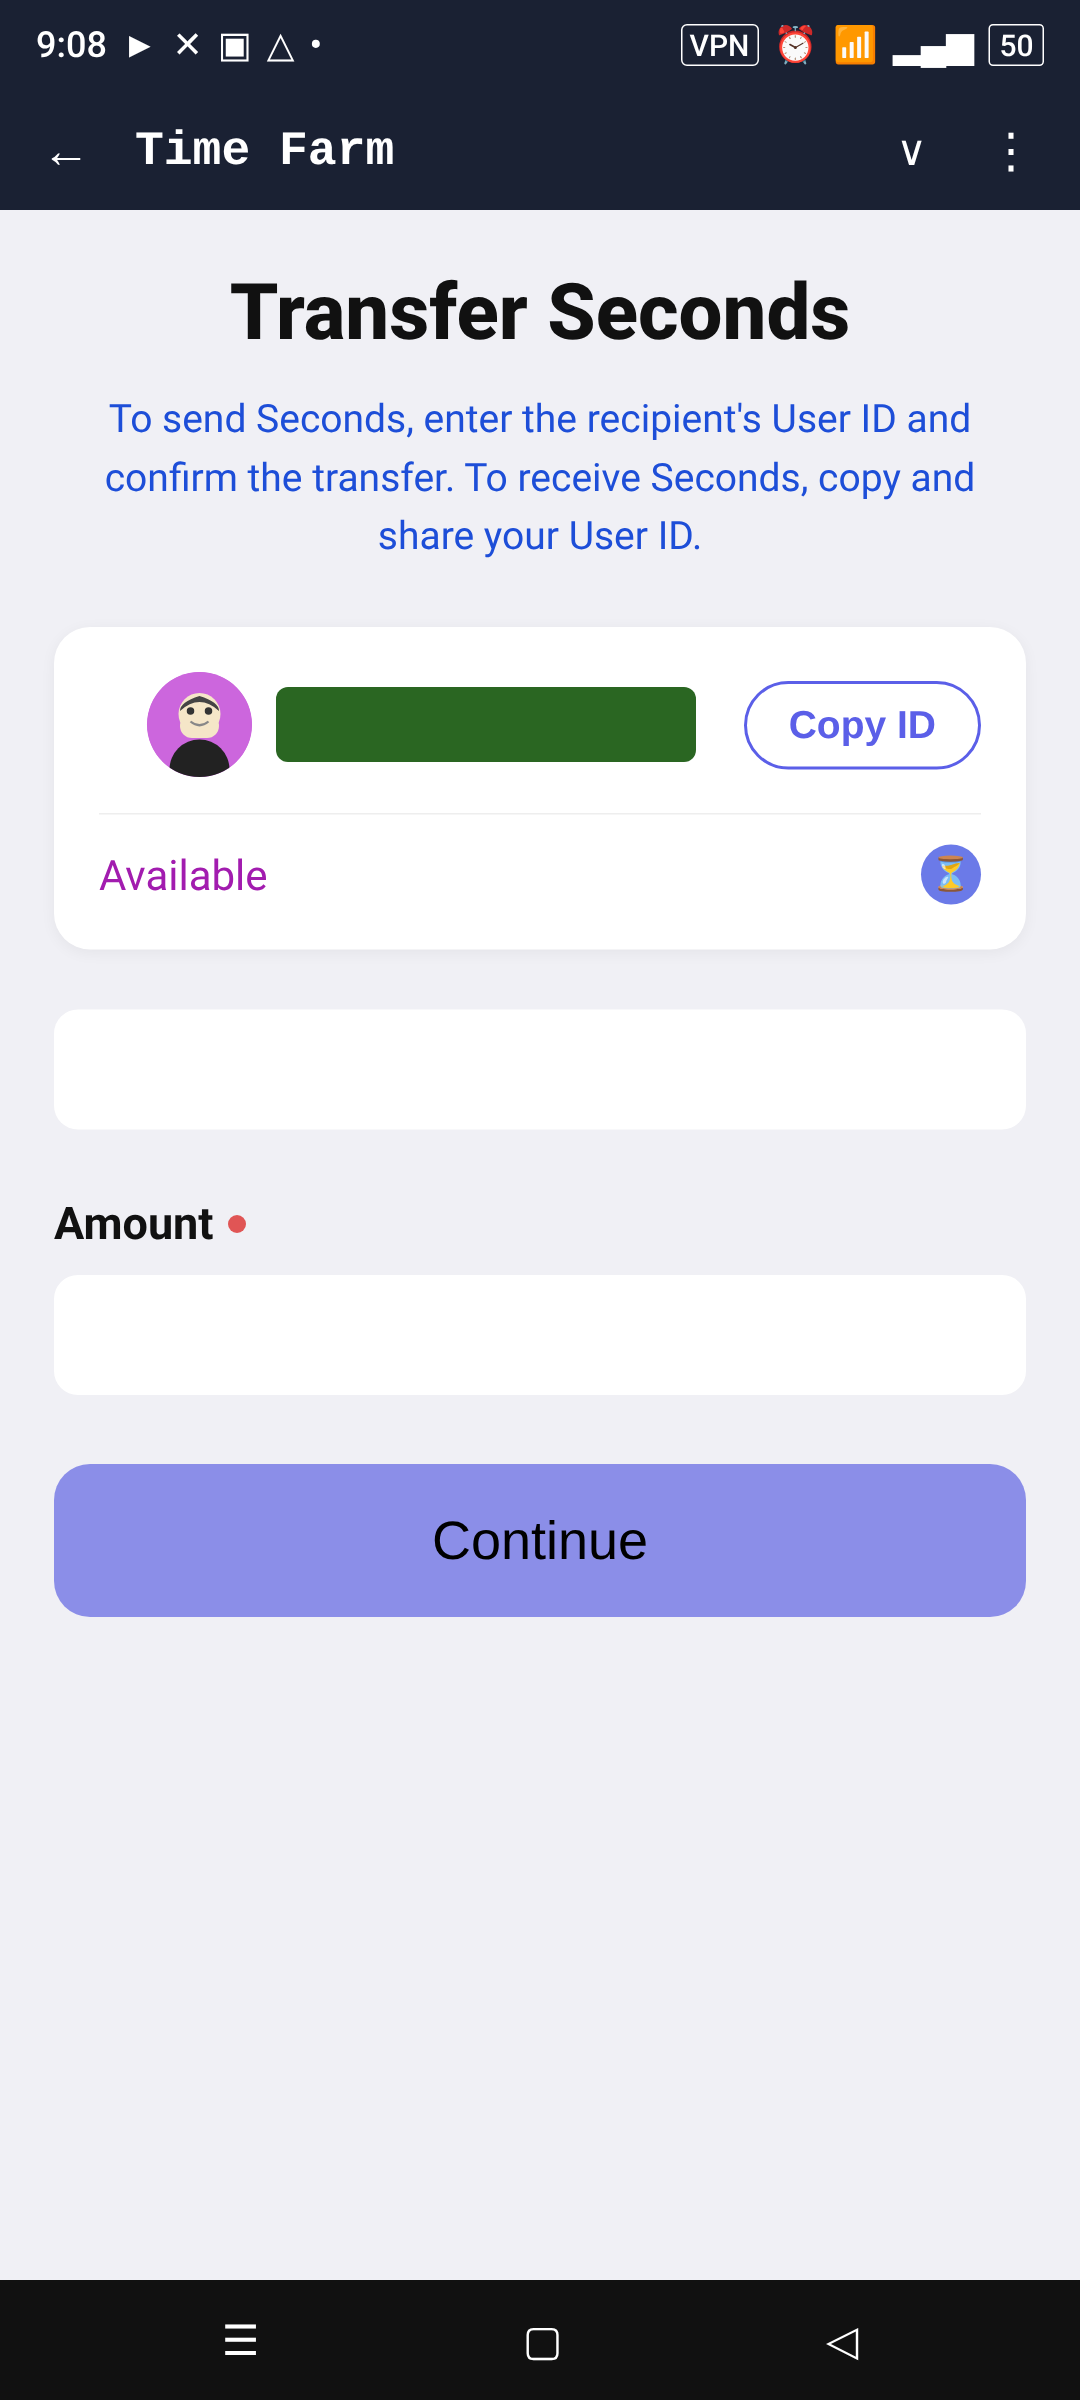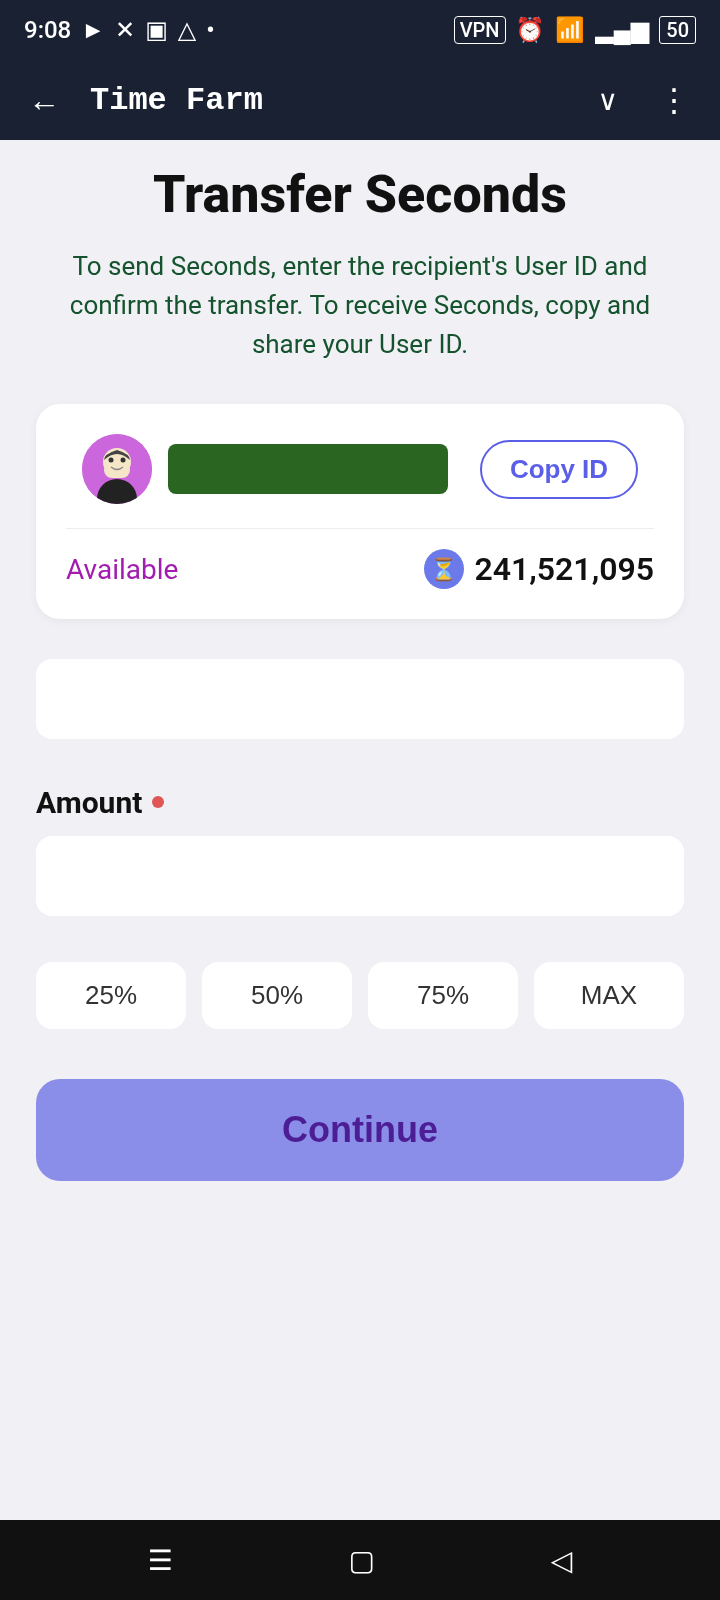--- a/index.html
+++ b/index.html
@@ -65,55 +65,55 @@
     }
     .nav-menu {
       font-size: 32px;
       color: white;
       letter-spacing: 2px;
     }
 
     
     .main-content {
       flex: 1;
-      padding: 26px 36px 30px;
+      padding: 40px 36px 30px;
       background: #f0f0f5;
     }
 
     .page-title {
       font-size: 52px;
       font-weight: 800;
       color: #111;
       text-align: center;
       margin-bottom: 24px;
       line-height: 1.1;
     }
 
     .page-subtitle {
       font-size: 26px;
-      color: #14532d;
+      color: #1d4ed8;
       text-align: center;
       line-height: 1.5;
       margin-bottom: 40px;
       padding: 0 10px;
     }
 
     
     .user-card {
       background: white;
       border-radius: 24px;
       padding: 30px;
       margin-bottom: 40px;
       box-shadow: 0 2px 10px rgba(0,0,0,0.05);
     }
 
     .user-card-top {
       display: flex;
       align-items: center;
-      justify-content: center;
+      justify-content: flex-end;
       margin-bottom: 24px;
       gap: 32px;
     }
 
     .user-info {
       display: flex;
       align-items: center;
       gap: 16px;
     }
 
@@ -245,26 +245,26 @@
       font-weight: 500;
       color: #333;
       cursor: pointer;
       text-align: center;
     }
 
     
     .continue-btn {
       width: 100%;
       background: #8b8ee8;
-      color: #4c1d95;
+      color: #000000;
       border: none;
       border-radius: 24px;
       padding: 30px 0;
       font-size: 36px;
-      font-weight: 700;
+      font-weight: 400;
       cursor: pointer;
       text-align: center;
     }
 
     
     .bottom-nav {
       height: 80px;
       background: #111;
       display: flex;
       align-items: center;
@@ -335,46 +335,39 @@
       </div>
       <button class="copy-id-btn">Copy ID</button>
     </div>
 
     <div class="divider"></div>
 
     <div class="balance-row">
       <span class="balance-label">Available</span>
       <div class="balance-value">
         <div class="hourglass-icon">⏳</div>
-        <span>241,521,095</span>
       </div>
     </div>
   </div>
 
   
   <div class="form-section">
     <input class="form-input" type="text" placeholder="" style="">
   </div>
 
   
   <div class="form-section">
     <div class="form-label">
       <span>Amount</span>
       <span class="required-dot"></span>
     </div>
     <input class="form-input" type="text" placeholder="" style="">
   </div>
 
   
-  <div class="percent-row">
-    <button class="percent-btn">25%</button>
-    <button class="percent-btn">50%</button>
-    <button class="percent-btn">75%</button>
-    <button class="percent-btn">MAX</button>
-  </div>
 
   
   <button class="continue-btn">Continue</button>
 
 </div>
 
 <div class="bottom-nav">
   <span class="bottom-icon">☰</span>
   <span class="bottom-icon">▢</span>
   <span class="bottom-icon">◁</span>

